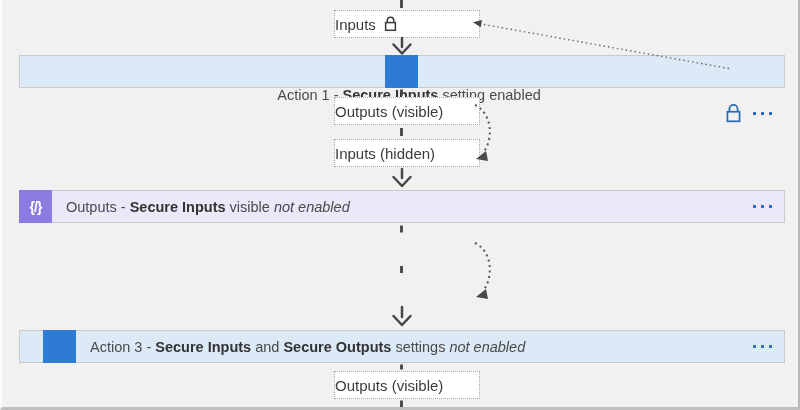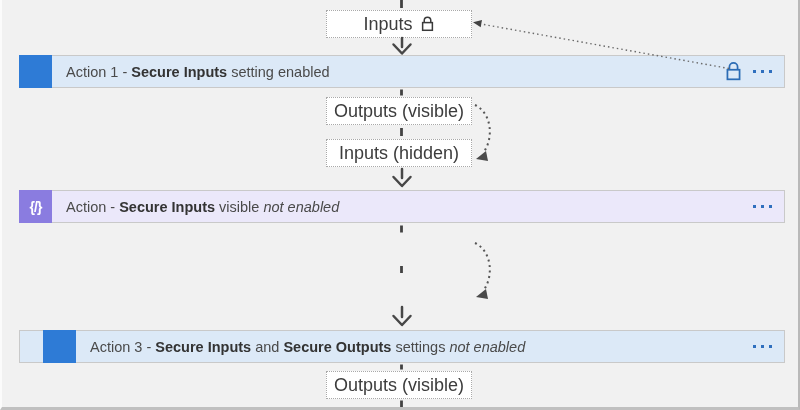--- a/index.html
+++ b/index.html
@@ -4,24 +4,24 @@
 <style>
   html,body{margin:0;padding:0;background:#fff;}
   body{font-family:"Liberation Sans",sans-serif;}
   .canvas{
     position:relative;width:800px;height:410px;box-sizing:border-box;
     background:#f1f1f1;overflow:hidden;
     border-left:2px solid #fbfbfb;border-right:2px solid #b9b9b9;border-bottom:3px solid #c0c0c0;
   }
   .overlay{position:absolute;left:0;top:0;z-index:5;pointer-events:none;}
   .io-box{
-    position:absolute;left:324px;width:146px;height:28px;box-sizing:border-box;
+    position:absolute;left:332px;width:146px;height:28px;box-sizing:border-box;
     background:#ffffff;border:1px dotted #a9a9a9;
-    display:flex;align-items:center;justify-content:center;gap:7px;
-    font-size:18px;color:#3c3c3c;z-index:2;
+    display:flex;align-items:center;justify-content:flex-start;gap:7px;
+    font-size:15px;color:#3c3c3c;z-index:2;
   }
   .bar{
     position:absolute;left:17px;width:766px;height:33px;box-sizing:border-box;
     border:1px solid #c9c9c9;display:flex;align-items:center;z-index:1;cursor:pointer;
   }
   .bar.blue{background:#dce9f7;}
   .bar.purple{background:#ebe8fa;}
   .bar-icon{
     width:33px;height:33px;flex:0 0 33px;margin:-1px 0 -1px -1px;
     display:flex;align-items:center;justify-content:center;color:#fff;
@@ -78,21 +78,21 @@
   </svg>
 
   <div class="io-box" style="top:10px;">
     <span>Inputs</span>
     <svg width="15" height="18" viewBox="0 0 16 18">
       <path d="M4.5 7.5 V5.2 a3.5 3.5 0 0 1 7 0 V7.5" fill="none" stroke="#3a3a3a" stroke-width="1.6"></path>
       <rect x="2.8" y="7.5" width="10.4" height="8.2" fill="none" stroke="#3a3a3a" stroke-width="1.6"></rect>
     </svg>
   </div>
 
-  <div class="bar blue" style="top:55px;">
+  <div class="bar blue" style="top:55px;flex-direction:column;">
     <div class="bar-icon blue-bg"></div>
     <div class="bar-label"><span>Action 1 - </span><b>Secure Inputs</b><span> setting enabled</span><b></b><span></span><i></i></div>
     <div class="bar-right">
       <svg width="19" height="21" viewBox="0 0 16 18">
         <path d="M4.5 7.5 V5.2 a3.5 3.5 0 0 1 7 0 V7.5" fill="none" stroke="#2c6cb5" stroke-width="1.5"></path>
         <rect x="2.8" y="7.5" width="10.4" height="8.2" fill="none" stroke="#2c6cb5" stroke-width="1.5"></rect>
       </svg>
       <div class="dots">
           <i></i>
           <i></i>
@@ -101,21 +101,21 @@
     </div>
   </div>
 
   <div class="io-box" style="top:97px;">Outputs (visible)</div>
   <div class="io-box" style="top:139px;">Inputs (hidden)</div>
 
   <div class="bar purple" style="top:190px;">
     <div class="bar-icon purple-bg">
         <span>{/}</span>
       </div>
-    <div class="bar-label"><span>Action - </span><b>Secure Inputs</b><span> visible </span><b></b><span></span><i>not enabled</i></div>
+    <div class="bar-label"><span>Outputs - </span><b>Secure Inputs</b><span> visible </span><b></b><span></span><i>not enabled</i></div>
     <div class="bar-right">
       <div class="dots">
           <i></i>
           <i></i>
           <i></i>
         </div>
     </div>
   </div>
 
 

